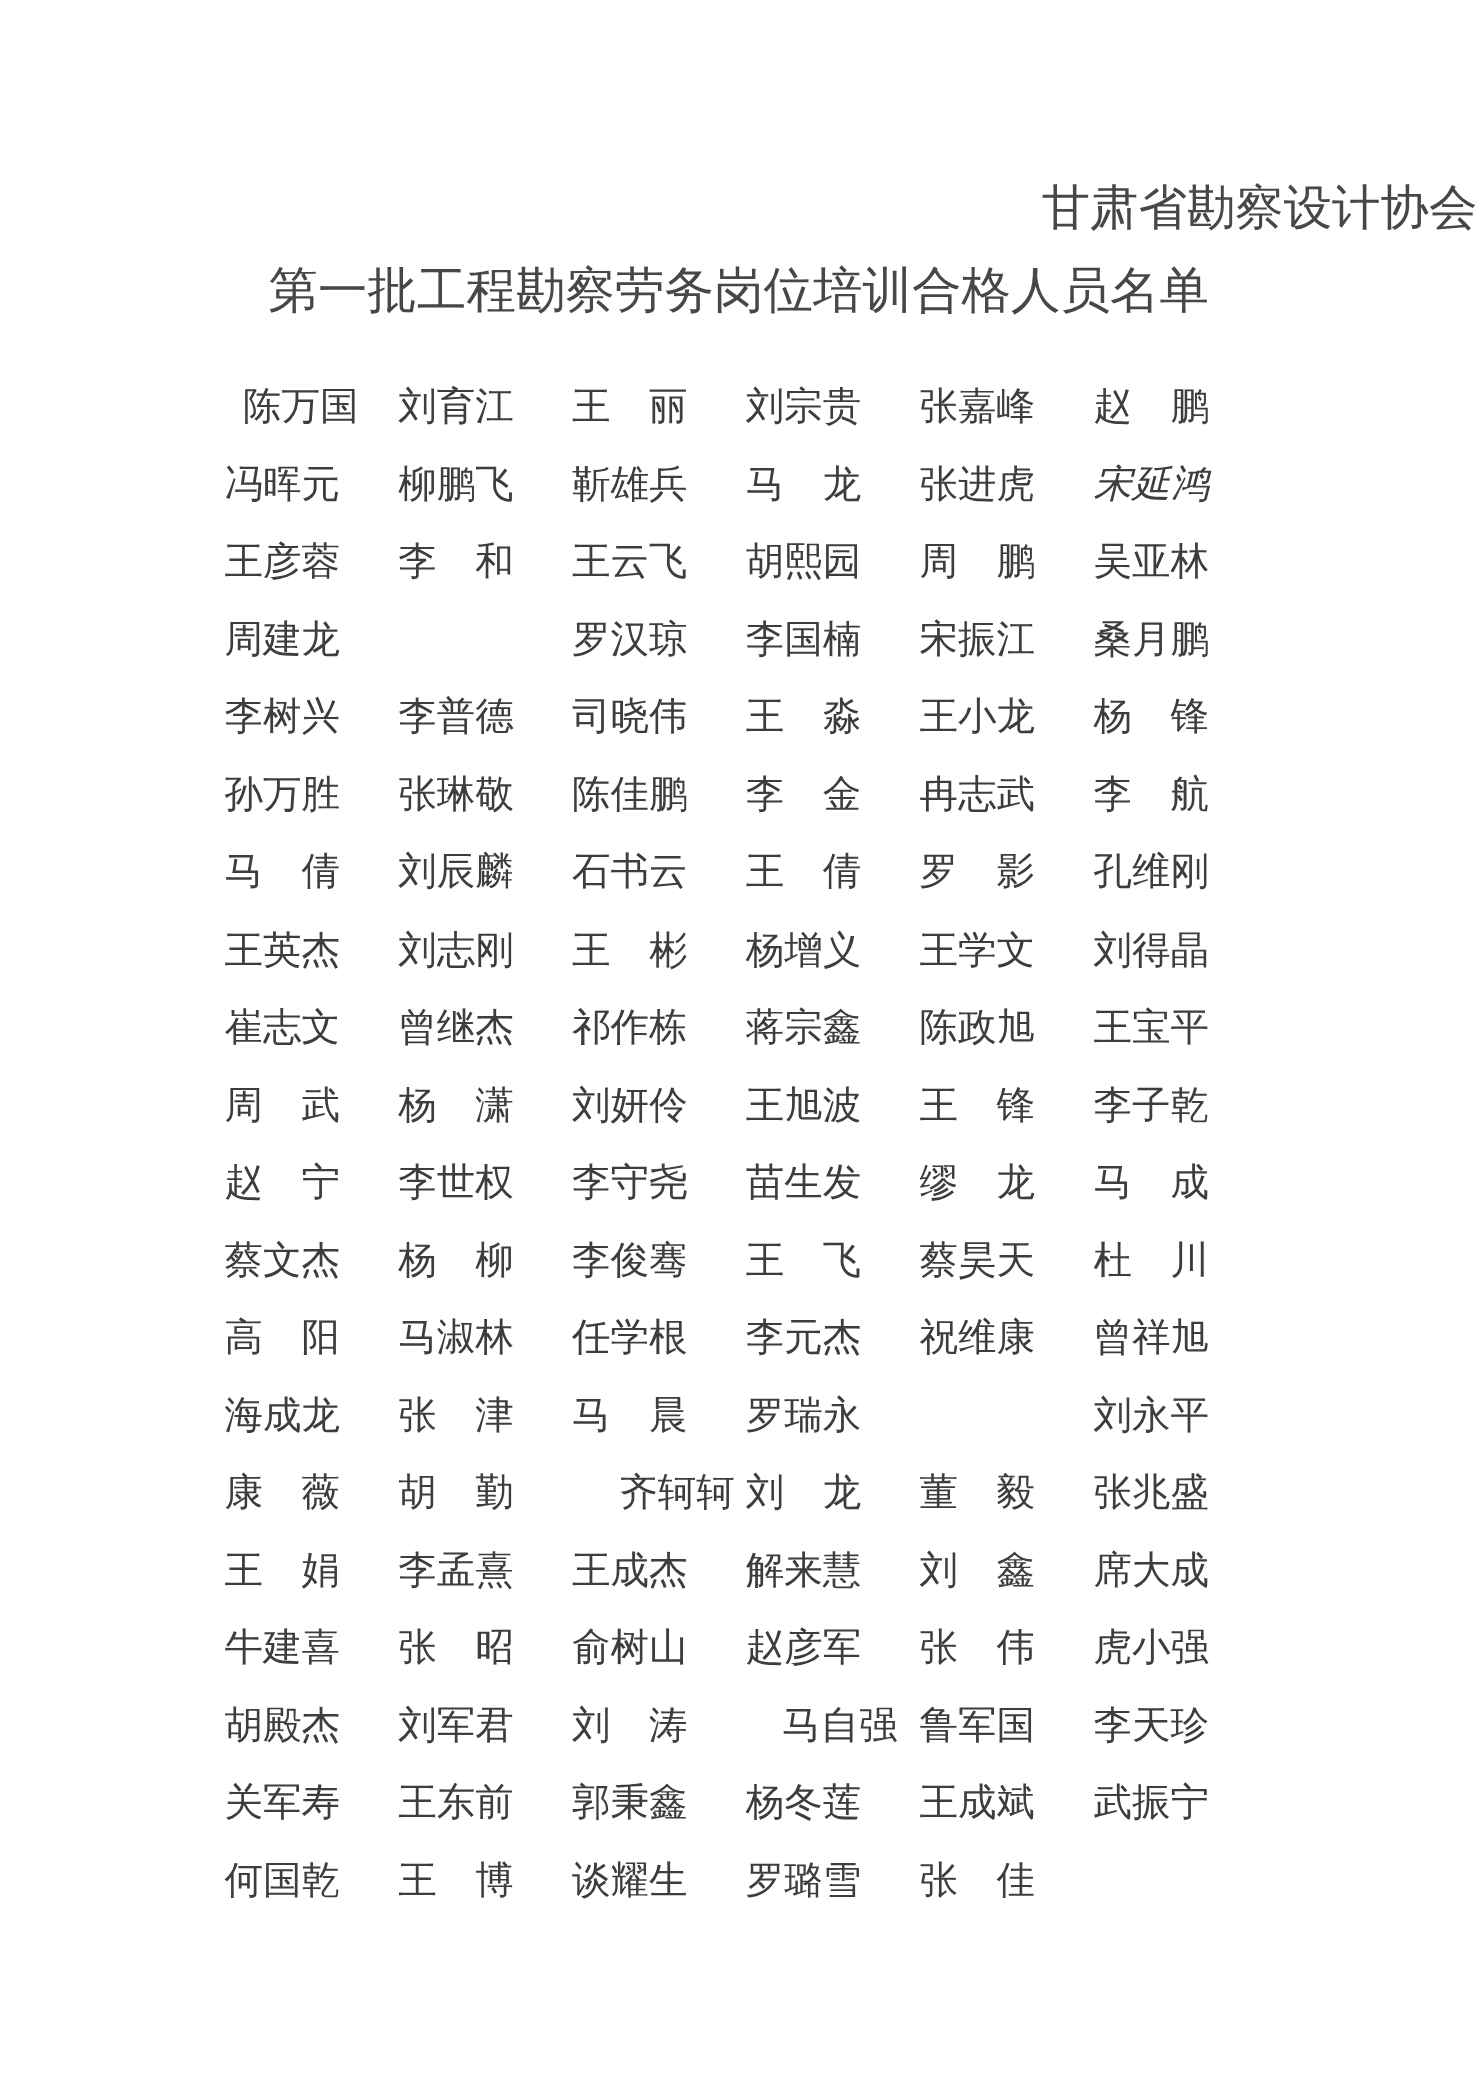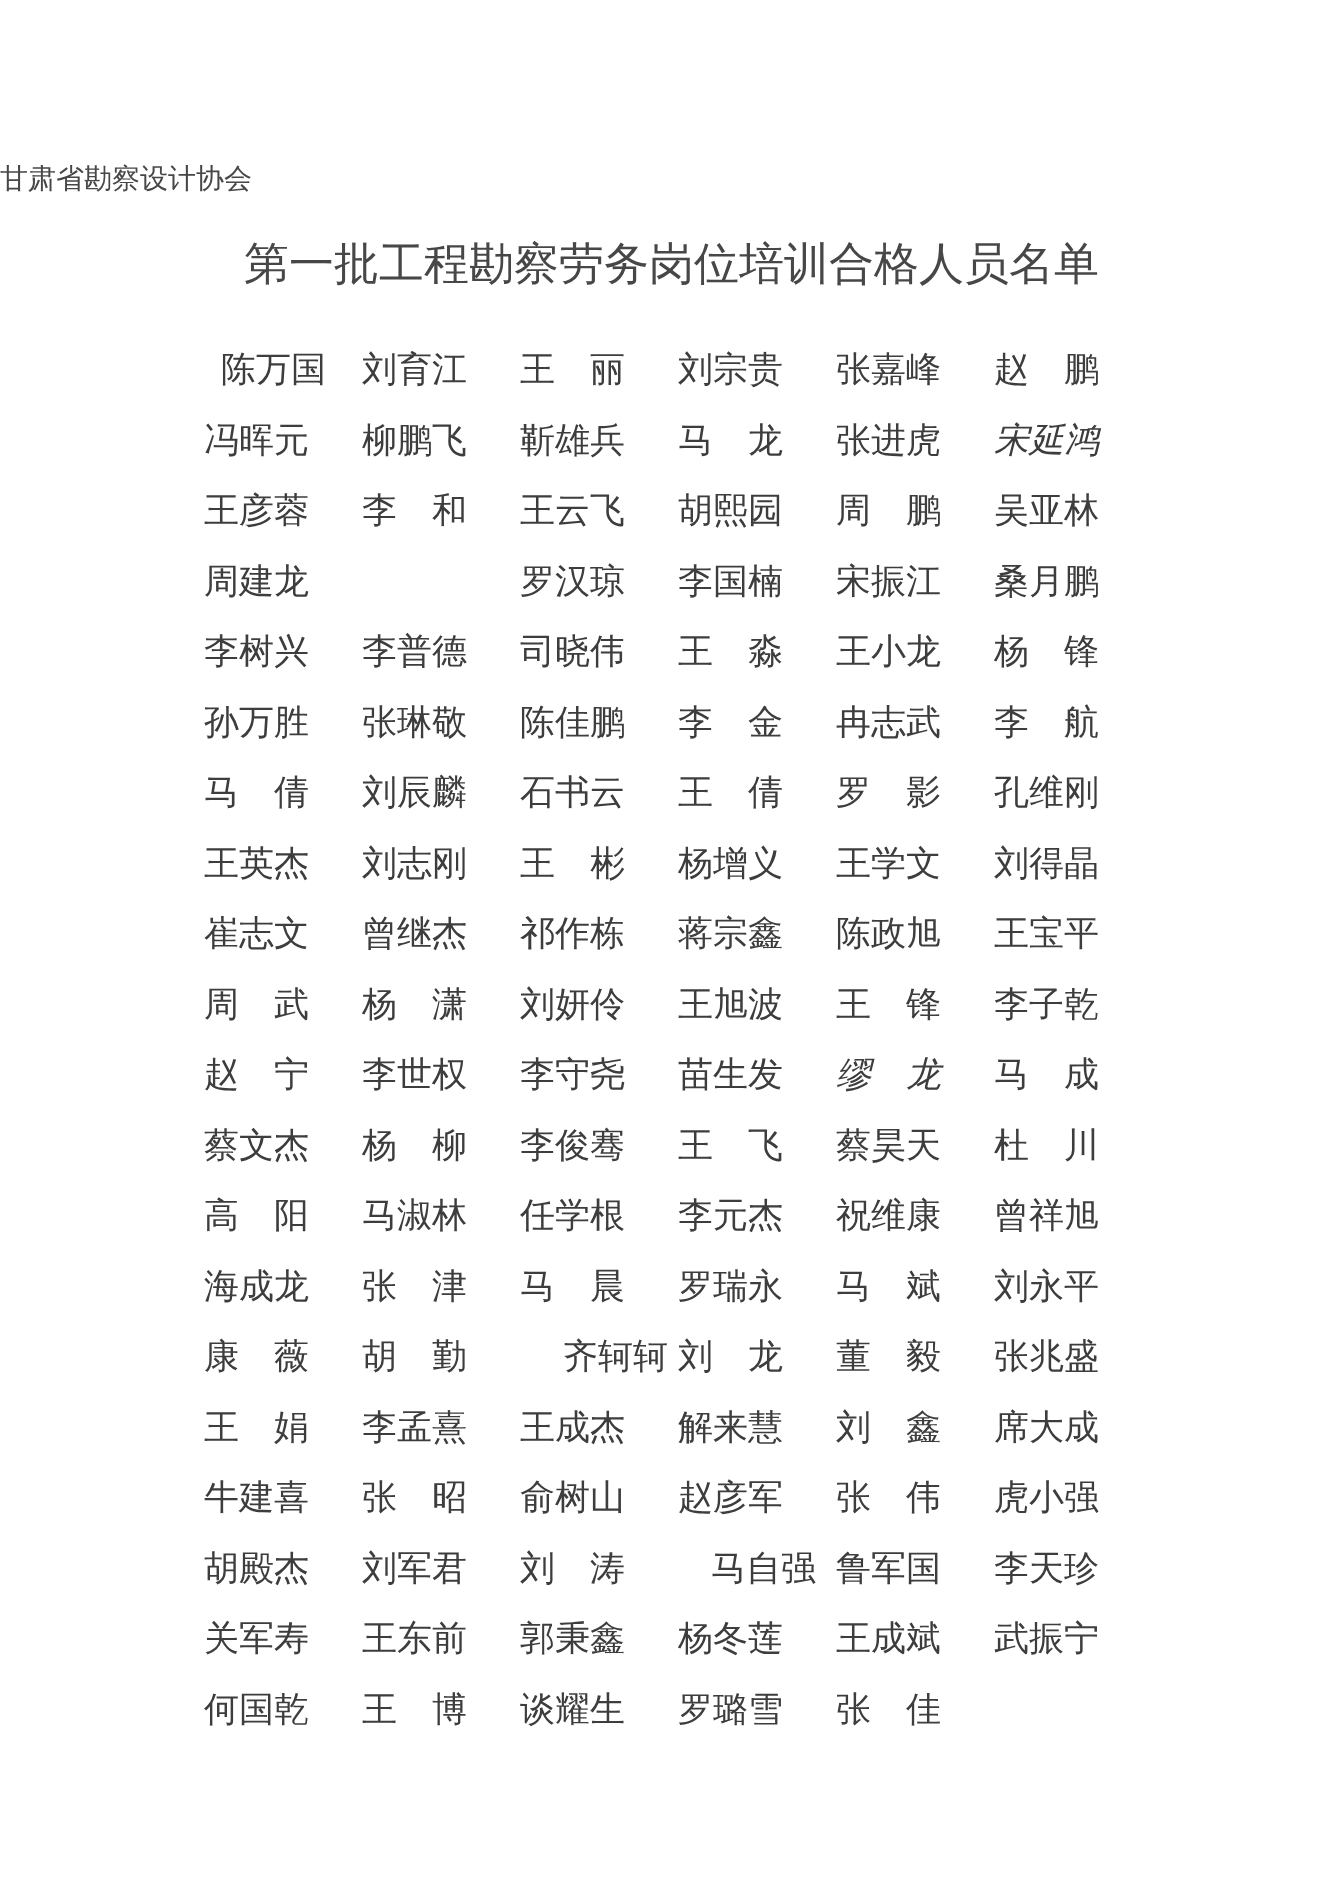--- a/index.html
+++ b/index.html
@@ -14,22 +14,22 @@
     background: #ffffff;
     font-family: "Liberation Serif", "DejaVu Serif", serif;
     color: #3f3f3f;
     overflow: hidden;
   }
   .doc-title {
     position: absolute;
     top: 160px;
     left: 0;
     width: 100%;
-    text-align: left;
-    font-size: 28px;
+    text-align: right;
+    font-size: 44px;
     font-weight: 400;
     letter-spacing: 0px;
     color: #474747;
     white-space: pre;
   }
   .doc-subtitle {
     position: absolute;
     top: 234px;
     left: 0;
     width: 100%;
@@ -118,39 +118,38 @@
       <div class="name-cell" style="grid-area: 10 / 1;">周　武</div>
       <div class="name-cell" style="grid-area: 10 / 2;">杨　潇</div>
       <div class="name-cell" style="grid-area: 10 / 3;">刘妍伶</div>
       <div class="name-cell" style="grid-area: 10 / 4;">王旭波</div>
       <div class="name-cell" style="grid-area: 10 / 5;">王　锋</div>
       <div class="name-cell" style="grid-area: 10 / 6;">李子乾</div>
       <div class="name-cell" style="grid-area: 11 / 1;">赵　宁</div>
       <div class="name-cell" style="grid-area: 11 / 2;">李世权</div>
       <div class="name-cell" style="grid-area: 11 / 3;">李守尧</div>
       <div class="name-cell" style="grid-area: 11 / 4;">苗生发</div>
-      <div class="name-cell" style="grid-area: 11 / 5; font-style: italic;">缪　龙</div>
+      <div class="name-cell" style="grid-area: 11 / 5;">缪　龙</div>
       <div class="name-cell" style="grid-area: 11 / 6;">马　成</div>
       <div class="name-cell" style="grid-area: 12 / 1;">蔡文杰</div>
       <div class="name-cell" style="grid-area: 12 / 2;">杨　柳</div>
       <div class="name-cell" style="grid-area: 12 / 3;">李俊骞</div>
       <div class="name-cell" style="grid-area: 12 / 4;">王　飞</div>
       <div class="name-cell" style="grid-area: 12 / 5;">蔡昊天</div>
       <div class="name-cell" style="grid-area: 12 / 6;">杜　川</div>
       <div class="name-cell" style="grid-area: 13 / 1;">高　阳</div>
       <div class="name-cell" style="grid-area: 13 / 2;">马淑林</div>
       <div class="name-cell" style="grid-area: 13 / 3;">任学根</div>
       <div class="name-cell" style="grid-area: 13 / 4;">李元杰</div>
       <div class="name-cell" style="grid-area: 13 / 5;">祝维康</div>
       <div class="name-cell" style="grid-area: 13 / 6;">曾祥旭</div>
       <div class="name-cell" style="grid-area: 14 / 1;">海成龙</div>
       <div class="name-cell" style="grid-area: 14 / 2;">张　津</div>
       <div class="name-cell" style="grid-area: 14 / 3;">马　晨</div>
       <div class="name-cell" style="grid-area: 14 / 4;">罗瑞永</div>
-      <div class="name-cell" style="grid-area: 14 / 5;">马　斌</div>
       <div class="name-cell" style="grid-area: 14 / 6;">刘永平</div>
       <div class="name-cell" style="grid-area: 15 / 1;">康　薇</div>
       <div class="name-cell" style="grid-area: 15 / 2;">胡　勤</div>
       <div class="name-cell" style="grid-area: 15 / 3; margin-left: 43px;">齐轲轲</div>
       <div class="name-cell" style="grid-area: 15 / 4;">刘　龙</div>
       <div class="name-cell" style="grid-area: 15 / 5;">董　毅</div>
       <div class="name-cell" style="grid-area: 15 / 6;">张兆盛</div>
       <div class="name-cell" style="grid-area: 16 / 1;">王　娟</div>
       <div class="name-cell" style="grid-area: 16 / 2;">李孟熹</div>
       <div class="name-cell" style="grid-area: 16 / 4;">解来慧</div>

